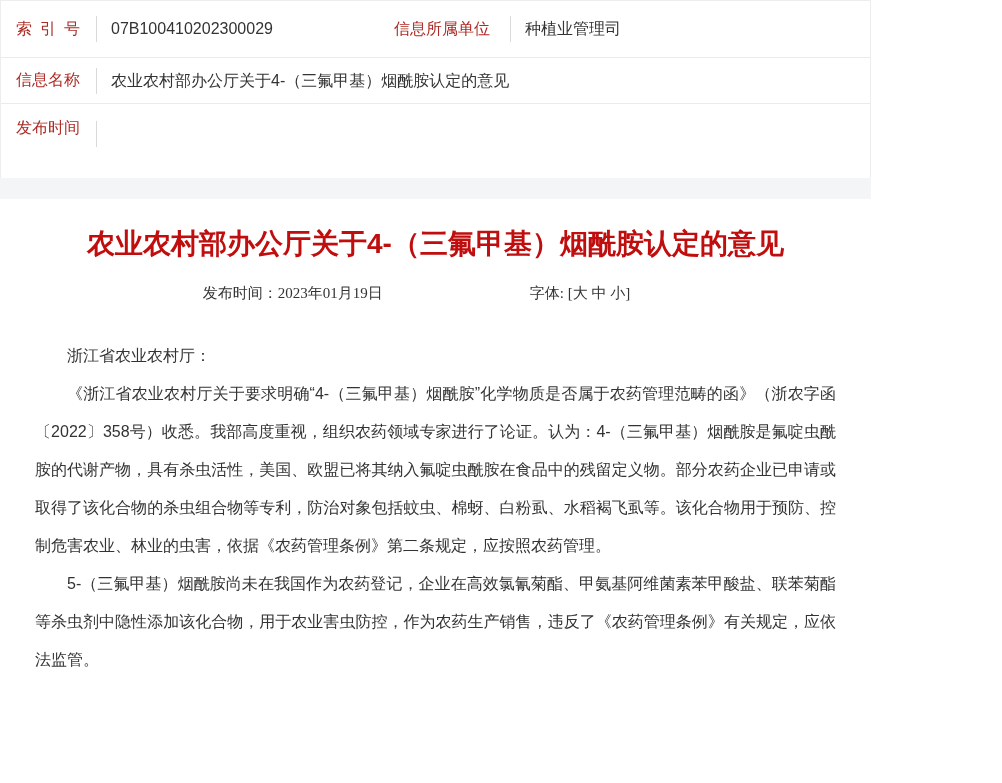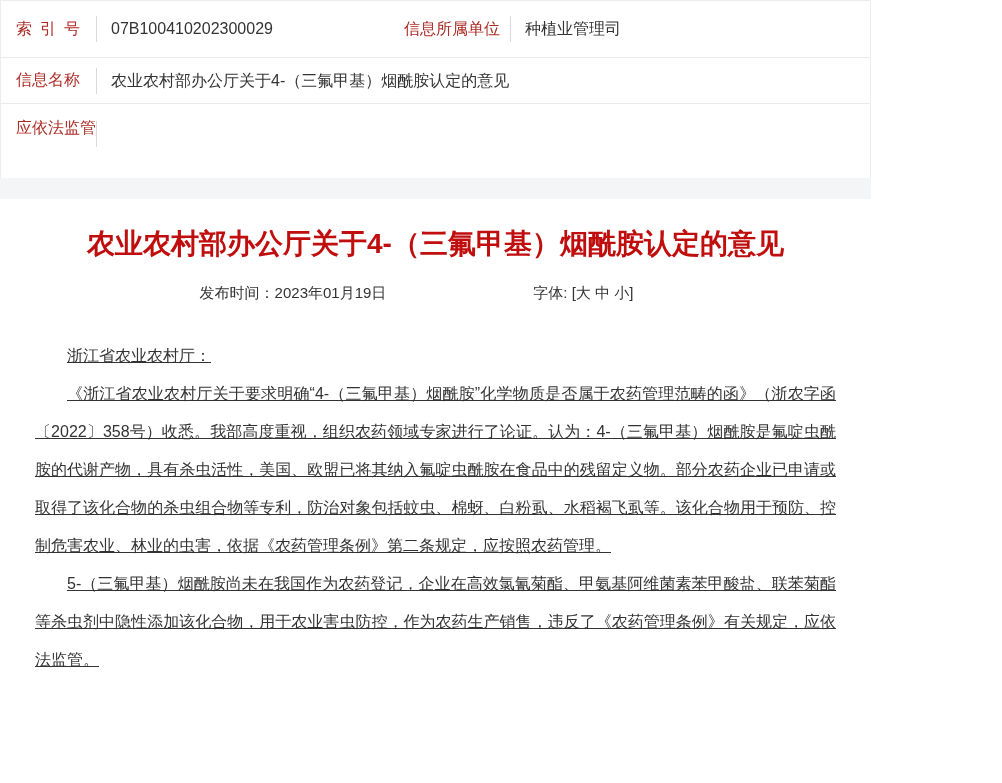--- a/index.html
+++ b/index.html
@@ -15,40 +15,40 @@
   .row-3 { height:45px; }
   .row-4 { min-height:74px; align-items:flex-start; padding:14px 0 16px 0; border-bottom:none; }
   .c-label { flex:0 0 95px; padding-left:15px; color:#ac2b25; }
   .jlabel { display:inline-block; width:64px; text-align:justify; text-align-last:justify; }
   .vsep { flex:0 0 1px; height:26px; background:#d9d9d9; align-self:center; }
   .row-4 .vsep { align-self:flex-start; margin-top:3px; }
   .c-value { padding-left:14px; color:#333; }
   .v-flex { flex:1; padding-right:3px; line-height:32px; }
   .w285 { flex:0 0 285px; }
   .lbl-mid { color:#ac2b25; }
-  .l-unit { flex:0 0 128px; padding-left:12px;text-align:center; }
+  .l-unit { flex:0 0 128px; padding-left:12px; }
   .l-eff  { flex:0 0 114px; padding-left:44px; }
   .v-eff  { flex:0 0 261px; padding-left:7px; }
   .l-pub  { flex:0 0 98px;  padding-left:8px; }
   .v-pub  { flex:1; padding-left:14px; }
 
   
   .band { height:21px; background:#f4f5f6; }
 
   
   .article-title { margin-top:25px; text-align:center; font-size:28px; font-weight:bold;
                    color:#c00d0d; line-height:40px; padding:0 60px; }
   .pub-row { margin-top:20px; display:flex; justify-content:center; gap:147px;
              transform:translateX(-19px); font-size:15px; color:#333; }
-  .pub-item { white-space:nowrap; }
+  .pub-item { white-space:nowrap;font-family:Liberation Serif, serif; }
   .font-switch { cursor:pointer; }
 
   .article-body { margin-top:34px; padding:0 35px; font-size:16px; color:#333;
                   line-height:38px; text-align:justify; }
-  .para { text-indent:2em;text-decoration:underline; }
+  .para { text-indent:2em; }
   .signature-block { width:784px; text-align:center; line-height:28px; margin-top:2px; }
   .sig-line { margin-top:0; }
   .sig-date { margin-top:12px; }
 </style>
 </head>
 <body>
 
 <div class="page">
 
   <div class="meta-table">
@@ -65,21 +65,21 @@
     </div>
 
     <div class="meta-row row-2">
       <div class="c-label">信息名称</div>
       <div class="vsep"></div>
       <div class="c-value v-flex">农业农村部办公厅关于4-（三氟甲基）烟酰胺认定的意见</div>
     </div>
 
 
     <div class="meta-row row-4">
-      <div class="c-label">应依法监管</div>
+      <div class="c-label">发布时间</div>
       <div class="vsep"></div>
     </div>
 
   </div>
 
   <div class="band"></div>
 
   <h1 class="article-title">农业农村部办公厅关于4-（三氟甲基）烟酰胺认定的意见</h1>
 
   <div class="pub-row">

